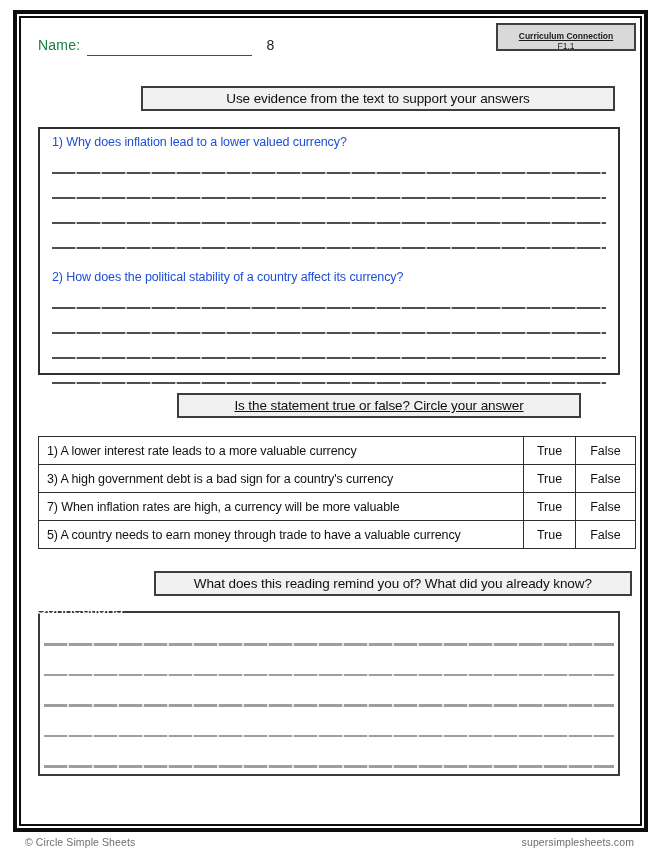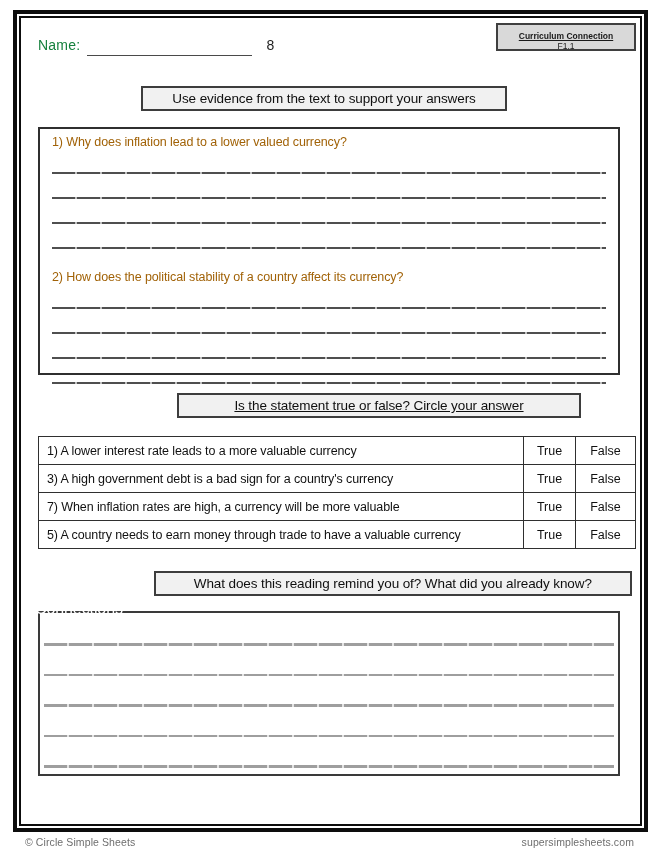--- a/index.html
+++ b/index.html
@@ -63,38 +63,38 @@
     display: flex; align-items: center; justify-content: center;
     font-size: 16px; letter-spacing: -0.1px; margin-top: 29px;
   }
   .label-gray {
     background: #f1f1f1; color: #0f0f0f;
     border: 2px solid #3d3d3d;
     display: flex; align-items: center; justify-content: center;
     font-size: 13.5px; letter-spacing: -0.1px;
   }
   .hdr-questions .label-black { width: 106px; }
-  .hdr-questions .label-gray  { width: 366px; }
+  .hdr-questions .label-gray  { width: 474px; }
   .hdr-tf .label-black { width: 118px; }
   .hdr-tf .label-gray  { width: 404px; text-decoration: underline; }
   .hdr-mc .label-black { width: 121px; border-radius: 7px; }
   .hdr-mc .label-gray  { width: 488px; }
   .hdr-questions { margin-top: 18px; }
   .hdr-tf { margin-top: 18px; gap: 24px; }
   .hdr-mc { margin-top: 22px; }
 
   
   .questions-box {
     margin: 16px 12px 0 9px;
     border: 2px solid #2f2f2f;
     height: 248px;
     padding: 6px 12px 0 12px;
     background: #ffffff;
   }
-  .question-text { font-size: 12.5px; height: 16px; letter-spacing: -0.1px; color: #a16207; }
+  .question-text { font-size: 12.5px; height: 16px; letter-spacing: -0.1px; color: #1d4ed8; }
   .question-text.q2 { margin-top: 21px; }
   .answer-line {
     height: 2px; margin-top: 23px;
     background: repeating-linear-gradient(90deg, #4f4f4f 0 23px, #bdbdbd 23px 25px);
   }
   .answer-line.first { margin-top: 21px; }
 
   
   .tf-table {
     margin: 18px 12px 0 9px;

